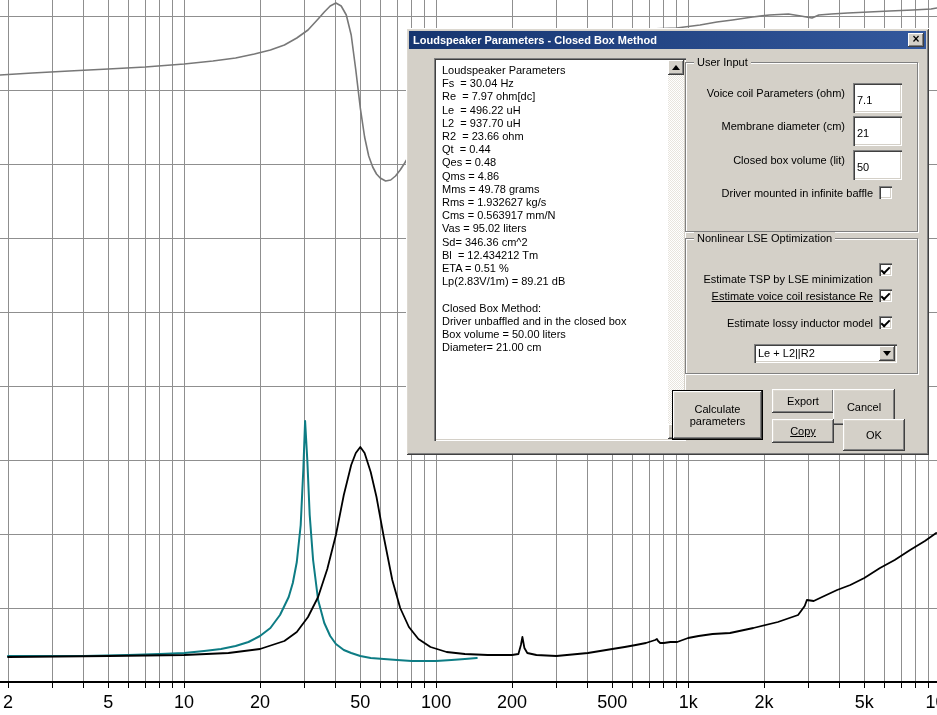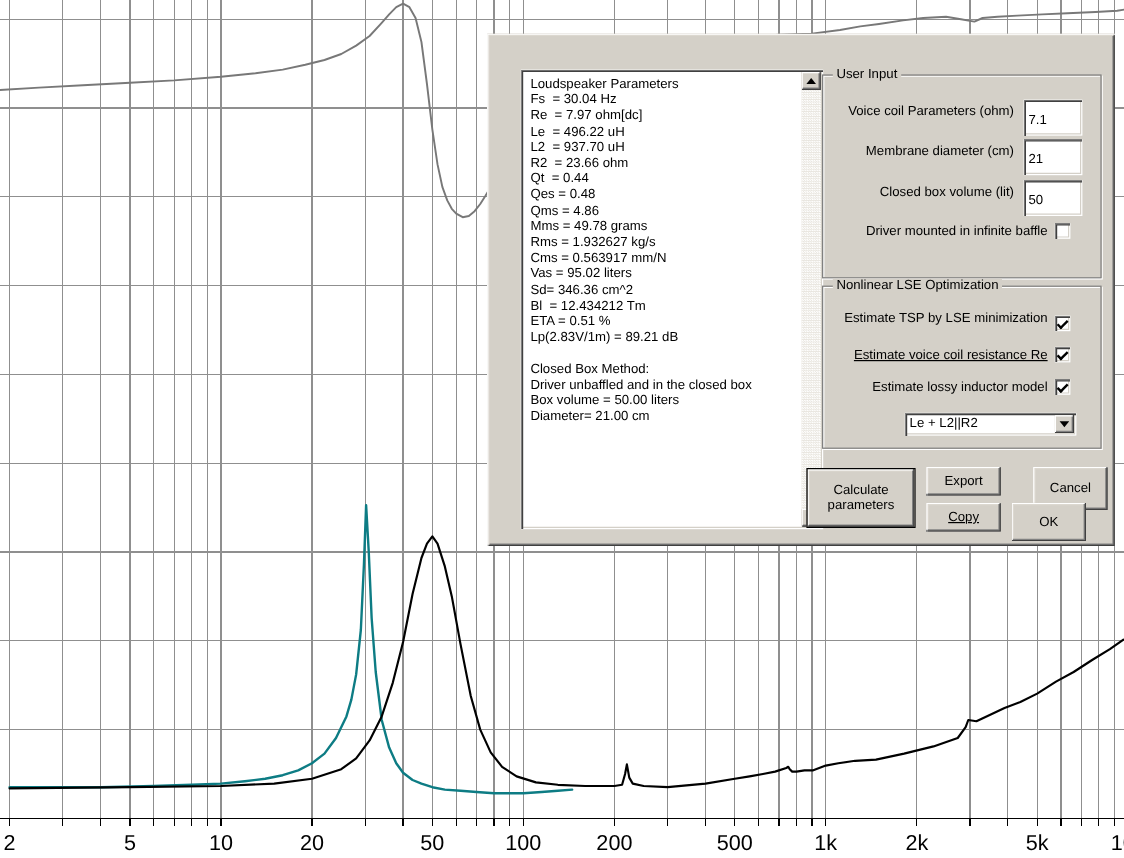--- a/index.html
+++ b/index.html
@@ -156,20 +156,26 @@
       <text x="764" y="708" text-anchor="middle" font-size="18" fill="#000">2k</text>
       <text x="864.2808821853534" y="708" text-anchor="middle" font-size="18" fill="#000">5k</text>
       <text x="940.1404410926767" y="708" text-anchor="middle" font-size="18" fill="#000">10k</text>
       <polyline points="-0.5,75 32.4,73 69.2,71 108.3,69 145.1,67 184.1,64 212.9,61 235.6,58 254.4,54 270.4,50 284.4,45 296.8,38 308.0,30 318.1,19 324.3,12 330.2,6 335.9,3 341.2,6 346.3,15 351.2,35 355.8,70 360.3,108 364.6,137 368.7,156 372.7,167 376.5,174 380.2,178 385.6,181 390.7,180 395.5,176 400.2,170 404.7,163 408.9,156 418.4,140 436.1,115 464.9,85 494.2,65 522.4,52 556.4,42 587.9,35 622.7,31 649.1,29 676.6,28 700.0,25 716.9,22 732.5,20 752.5,17 769.3,15 788.4,14 800.8,16 812.0,18 818.8,15 831.3,14 847.8,13 868.6,12 889.6,11 912.9,10 931.0,9 936.8,8" fill="none" stroke="#787878" stroke-width="1.6" stroke-linejoin="round" stroke-linecap="round"></polyline>
       <polyline points="8.0,656 83.9,656 128.2,655 159.7,654 184.1,653 204.1,651 221.0,649 235.6,646 248.5,642 260.0,636 270.4,628 280.0,615 288.7,597 292.8,583 296.8,562 300.7,525 303.3,470 305.1,421 307.3,460 309.7,515 313.1,560 318.1,600 324.3,623 330.2,636 335.9,644 343.8,650 351.2,653 360.3,656 370.7,658 383.8,659 397.1,660 411.7,661 424.6,661 436.1,661 451.4,660 464.9,659 476.8,658" fill="none" stroke="#0d7c84" stroke-width="2" stroke-linejoin="round" stroke-linecap="round"></polyline>
       <polyline points="8.0,657 108.3,656 184.1,655 228.5,653 260.0,649 284.4,641 296.8,632 308.0,617 318.1,597 327.3,569 335.9,535 343.8,495 351.2,465 355.8,453 360.3,447 364.6,453 370.7,472 376.5,497 383.8,537 392.3,580 400.2,608 408.9,627 418.4,639 430.5,647 446.6,652 464.9,654 487.6,655 512.0,655 518.4,654 520.9,645 522.4,637 524.4,648 527.3,653 536.4,655 556.4,656 587.9,653 612.3,649 624.7,647 635.8,645 645.9,643 655.2,640 656.9,639 658.1,641 660.2,643 663.7,643 670.4,642 677.2,642 688.1,638 698.6,636 712.6,634 730.0,633 753.4,628 777.9,622 798.1,615 804.7,606 806.9,600 813.7,601 822.1,597 837.1,590 850.3,585 864.3,578 880.0,568 894.7,560 910.1,550 924.9,541 936.2,533" fill="none" stroke="#000000" stroke-width="1.8" stroke-linejoin="round" stroke-linecap="round"></polyline>
     </svg>
 
   <div class="dialog">
 
+    <div class="titlebar">
+      <span>Loudspeaker Parameters - Closed Box Method</span>
+      <div class="close-btn">
+        <span>×</span>
+      </div>
+    </div>
 
     <div class="text-panel sunken">
       <div class="text-content">Loudspeaker Parameters
 Fs  = 30.04 Hz
 Re  = 7.97 ohm[dc]
 Le  = 496.22 uH
 L2  = 937.70 uH
 R2  = 23.66 ohm
 Qt  = 0.44
 Qes = 0.48
@@ -209,21 +215,21 @@
       <span class="field-label" style="right:72px;top:91px;">Closed box volume (lit)</span>
       <input class="input sunken" style="right: 15px; top: 87px; width: 49px; border: 0px;" type="text" value="50">
 
       <span class="field-label" style="right:44px;top:124px;">Driver mounted in infinite baffle</span>
       <span class="checkbox" style="right:25px;top:123px;"></span>
     </div>
 
     <div class="groupbox" style="left:279px;top:210px;width:231px;height:134px;">
       <span class="group-legend">Nonlinear LSE Optimization</span>
 
-      <span class="field-label" style="right:44px;top:20px;">Estimate TSP by LSE minimization</span>
+      <span class="field-label" style="right:44px;top:34px;">Estimate TSP by LSE minimization</span>
       <span class="checkbox checked" style="right:25px;top:24px;"></span>
 
       <span class="field-label" style="right:44px;top:51px;text-decoration:underline;">Estimate voice coil resistance Re</span>
       <span class="checkbox checked" style="right:25px;top:50px;"></span>
 
       <span class="field-label" style="right:44px;top:78px;">Estimate lossy inductor model</span>
       <span class="checkbox checked" style="right:25px;top:77px;"></span>
 
       <div class="combo sunken">
         <span class="combo-text">Le + L2||R2</span>
@@ -232,21 +238,21 @@
         </div>
       </div>
     </div>
 
     <div class="btn btn-default" style="left:266px;top:362px;width:91px;height:50px;">
       <span style="width:70px;">Calculate parameters</span>
     </div>
     <div class="btn" style="left:366px;top:361px;width:62px;height:24px;">
       <span>Export</span>
     </div>
-    <div class="btn" style="left:455px;top:361px;width:62px;height:36px;">
+    <div class="btn" style="left:427px;top:361px;width:62px;height:36px;">
       <span>Cancel</span>
     </div>
     <div class="btn" style="left:366px;top:391px;width:62px;height:24px;text-decoration:underline;">
       <span>Copy</span>
     </div>
     <div class="btn" style="left:437px;top:391px;width:62px;height:32px;">
       <span>OK</span>
     </div>
 
   </div>

